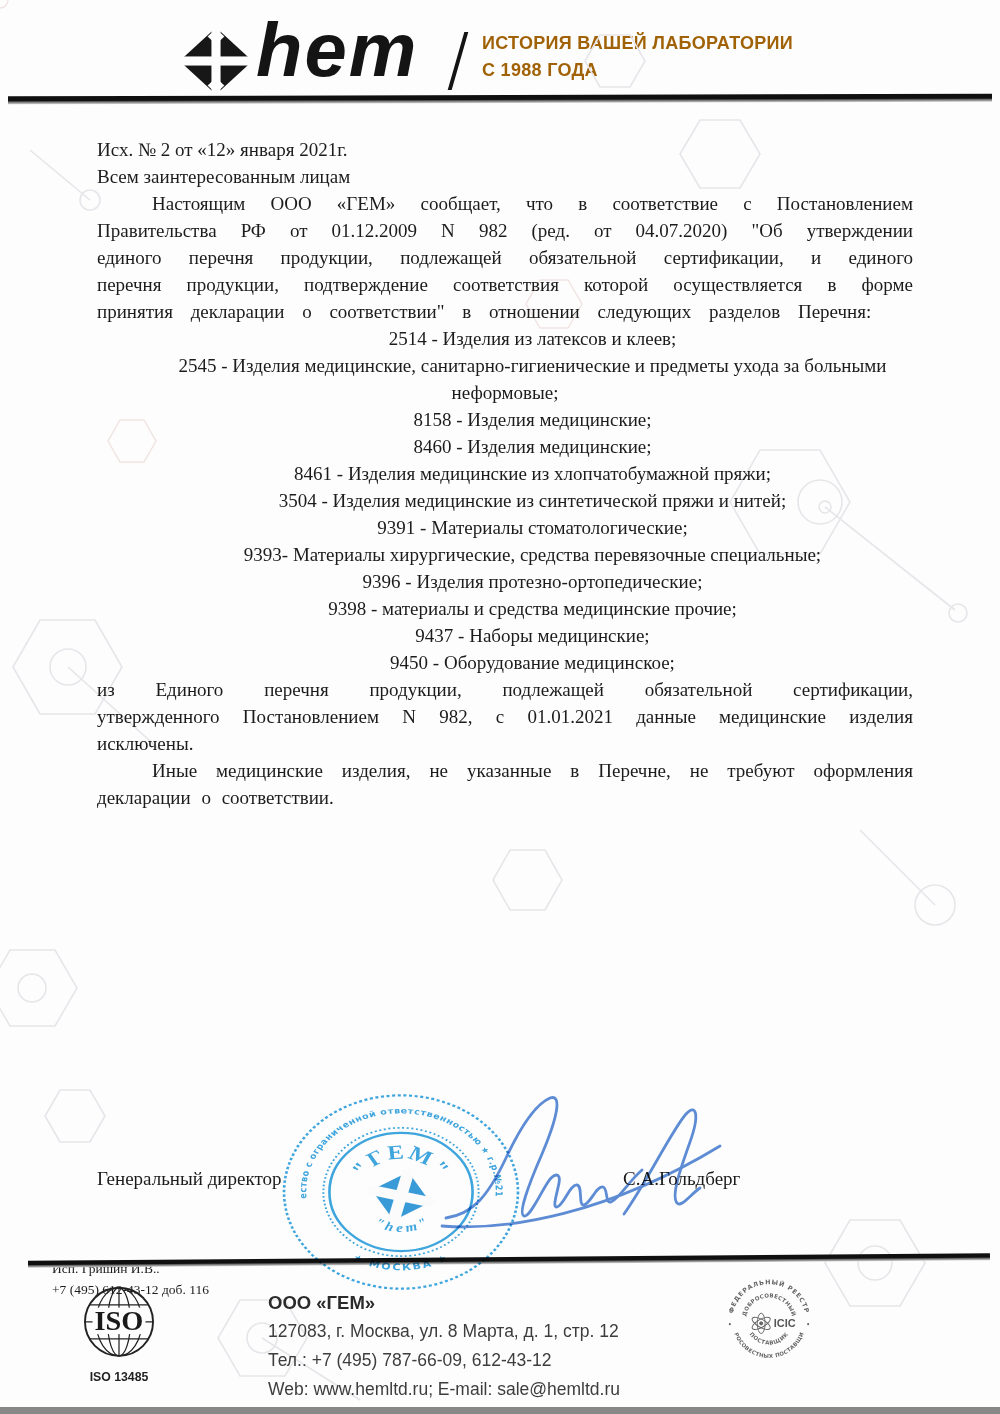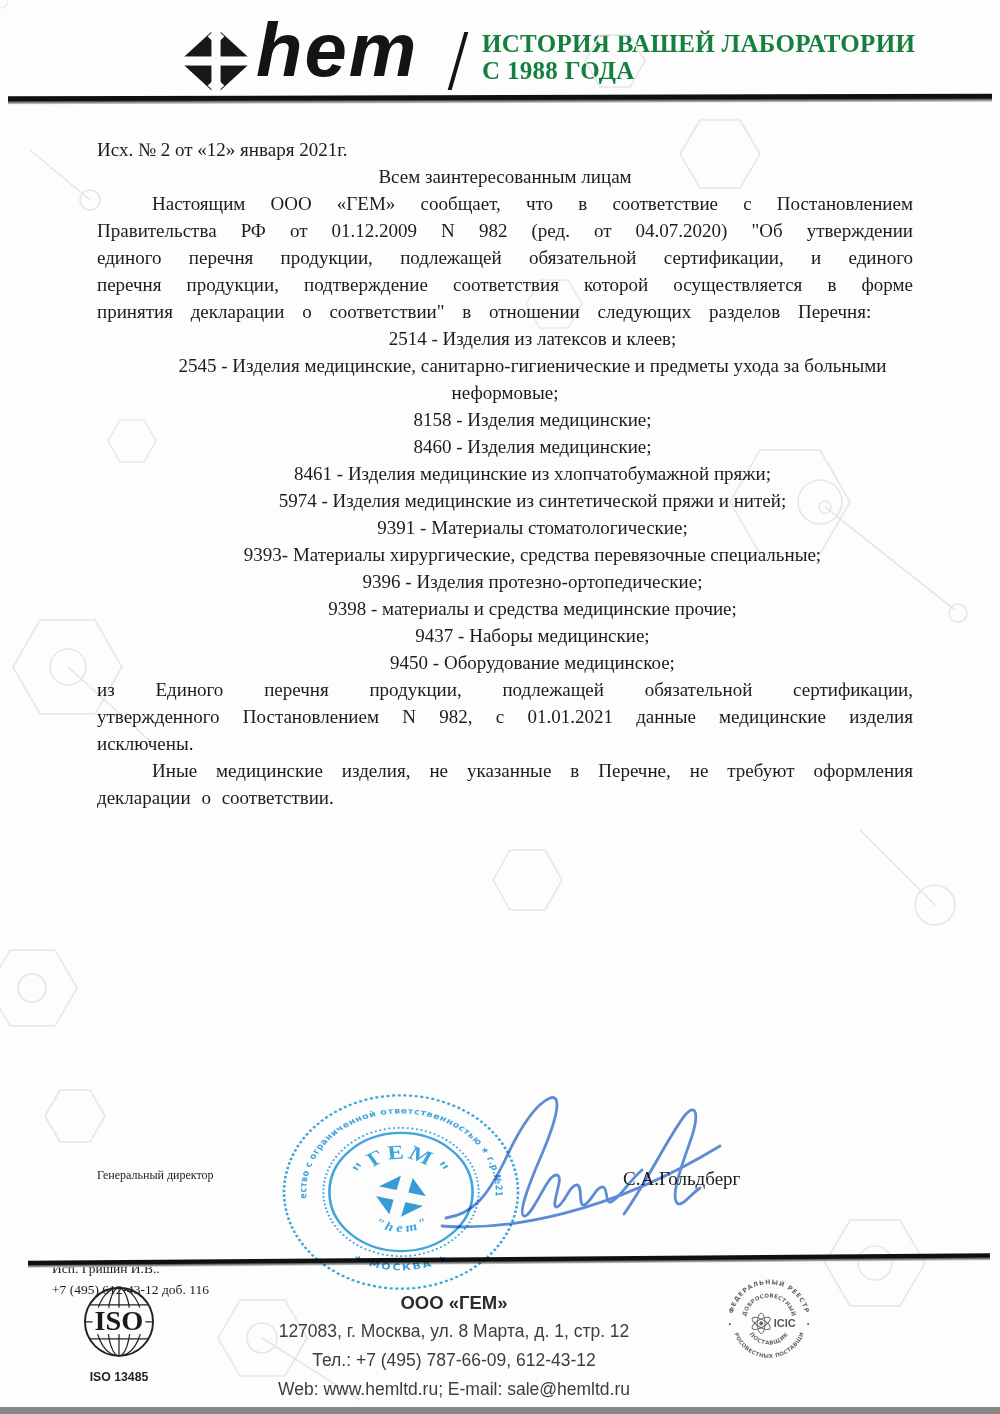--- a/index.html
+++ b/index.html
@@ -13,56 +13,56 @@
   .wordmark{
     position:absolute;left:256px;top:10px;
     font-family:"Liberation Sans","DejaVu Sans",sans-serif;
     font-style:italic;font-weight:bold;font-size:76px;letter-spacing:2px;
     color:#141414;line-height:80px;
   }
   .slash{position:absolute;left:456px;top:32px;width:0;height:58px;
     border-left:4px solid #141414;transform:skewX(-16deg);}
   .tagline{
     position:absolute;left:482px;top:30px;
-    font-family:Liberation Serif, serif;
-    font-weight:bold;font-size:25px;line-height:27px;color:#15803d;
+    font-family:Liberation Sans, sans-serif;
+    font-weight:bold;font-size:18px;line-height:27px;color:#a16207;
     letter-spacing:0.3px;
   }
   .rule-top{
     position:absolute;left:8px;right:8px;top:95px;height:8px;
     background:linear-gradient(180deg,#101010 0%,#101010 55%,#6e6e6e 72%,#d2d2d2 100%);
     transform:rotate(-0.15deg);
   }
   .rule-bottom{
     position:absolute;left:28px;right:10px;top:1257px;height:7px;
     background:linear-gradient(180deg,#101010 0%,#101010 55%,#6e6e6e 72%,#d2d2d2 100%);
     transform:rotate(-0.45deg);z-index:3;
   }
   
   .content{position:absolute;left:97px;right:87px;top:136px;z-index:2;font-size:19px;line-height:27px;}
   .content p{margin:0;}
   .ref-line{font-size:19px;}
-  .addressee{text-align:center;margin-top:8px;margin-right:8px;}
+  .addressee{text-align:left;margin-top:8px;margin-right:8px;}
   .para{ text-align:justify;text-indent:55px;}
   .intro{margin-top:20px;margin-bottom:14px;word-spacing:13px;}
   .item{text-indent:55px;margin-bottom:12px;text-align:center;}
   .bold-para{font-weight:normal;text-indent:0;margin-top:12px;word-spacing:15px;}
   .p2{margin-top:14px;word-spacing:6px;}
   .p3{margin-top:8px;word-spacing:3px;}
   
-  .sig-title{position:absolute;left:97px;top:1168px;font-size:12px;z-index:2;}
+  .sig-title{position:absolute;left:97px;top:1168px;font-size:19px;z-index:2;}
   .sig-name{position:absolute;left:623px;top:1168px;font-size:19px;z-index:2;}
   .executor{position:absolute;left:52px;top:1258px;font-size:13.5px;line-height:21px;z-index:2;}
   .stamp-svg{position:absolute;left:280px;top:1092px;width:242px;height:200px;z-index:5;
     mix-blend-mode:multiply;opacity:0.93;}
   .sign-svg{position:absolute;left:428px;top:1086px;width:300px;height:155px;z-index:6;
     mix-blend-mode:multiply;opacity:0.9;}
   
   .footer-center{
-    position:absolute;left:268px;top:1288px;width:372px;text-align:center;z-index:2;
+    position:absolute;left:268px;top:1288px;width:372px;z-index:2;
     font-family:"Liberation Sans","DejaVu Sans",sans-serif;color:#3d3d3d;
     font-size:17.5px;line-height:29px;
   }
   .footer-company{font-weight:bold;font-size:18.5px;color:#2b2b2b;}
   .iso-svg{position:absolute;left:76px;top:1284px;width:86px;height:104px;z-index:2;}
   .icic-svg{position:absolute;left:722px;top:1274px;width:94px;height:94px;z-index:2;opacity:0.88;}
   .watermark{position:absolute;left:0;top:0;width:1000px;height:1414px;z-index:1;}
 </style>
 </head>
 <body>
@@ -122,21 +122,21 @@
   <div class="content">
     <p class="ref-line">Исх. № 2 от «12» января 2021г.</p>
     <p class="addressee">Всем заинтересованным лицам</p>
     <p class="para intro">Настоящим ООО «ГЕМ» сообщает, что в соответствие с Постановлением Правительства РФ от 01.12.2009 N 982 (ред. от 04.07.2020) "Об утверждении единого перечня продукции, подлежащей обязательной сертификации, и единого перечня продукции, подтверждение соответствия которой осуществляется в форме принятия декларации о соответствии" в отношении следующих разделов Перечня:</p>
 
     <p class="item">2514 - Изделия из латексов и клеев;</p>
     <p class="item">2545 - Изделия медицинские, санитарно-гигиенические и предметы ухода за больными неформовые;</p>
     <p class="item">8158 - Изделия медицинские;</p>
     <p class="item">8460 - Изделия медицинские;</p>
     <p class="item">8461 - Изделия медицинские из хлопчатобумажной пряжи;</p>
-    <p class="item">5974 - Изделия медицинские из синтетической пряжи и нитей;</p>
+    <p class="item">3504 - Изделия медицинские из синтетической пряжи и нитей;</p>
     <p class="item">9391 - Материалы стоматологические;</p>
     <p class="item">9393- Материалы хирургические, средства перевязочные специальные;</p>
     <p class="item">9396 - Изделия протезно-ортопедические;</p>
     <p class="item">9398 - материалы и средства медицинские прочие;</p>
     <p class="item">9437 - Наборы медицинские;</p>
     <p class="item">9450 - Оборудование медицинское;</p>
 
     <p class="para bold-para">из Единого перечня продукции, подлежащей обязательной сертификации, утвержденного Постановлением N 982, с 01.01.2021 данные медицинские изделия исключены.</p>
     <p class="para p2">Иные медицинские изделия, не указанные в Перечне, не требуют оформления декларации о соответствии.</p>
   </div>

